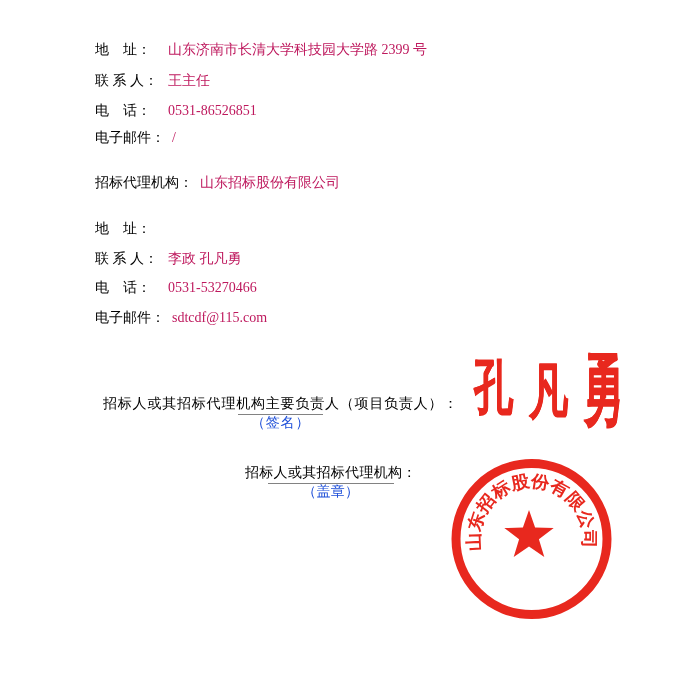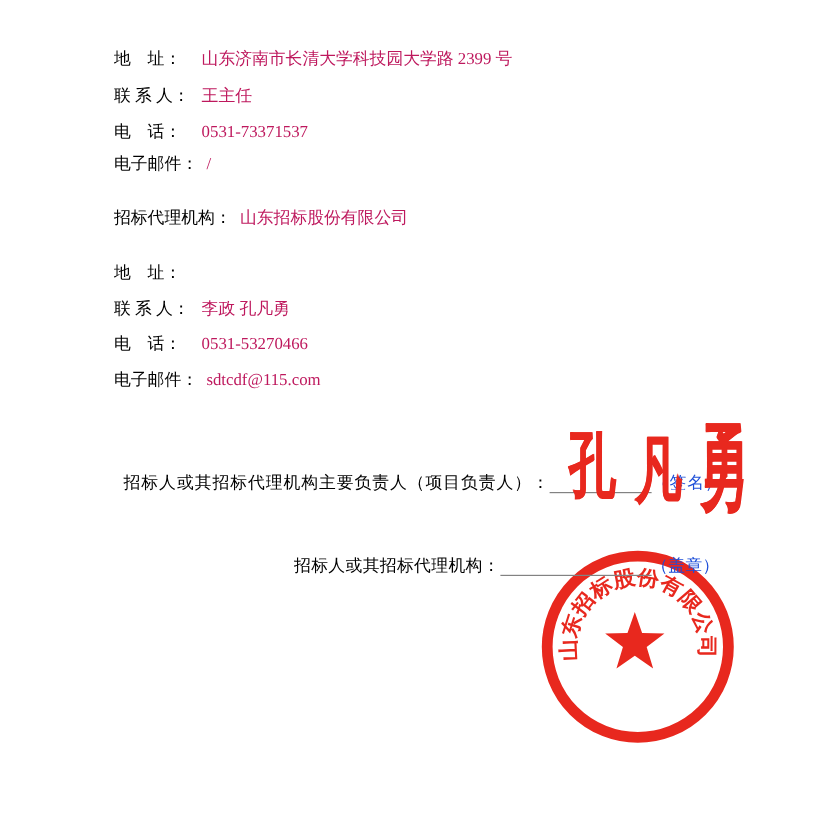--- a/index.html
+++ b/index.html
@@ -29,26 +29,27 @@
     white-space: pre;
   }
   .row .value {
     color: #be185d;
     margin-left: 7px;
     white-space: pre;
   }
   .sign-row {
     position: absolute;
     display: flex;
-    align-items: flex-end;
+    align-items: center;
     font-size: 14px;
     line-height: 1.1;
     color: #000000;
     white-space: pre;
     z-index: 3;
+    flex-direction: column;
   }
   #sig-row { left: 103px; top: 396px; letter-spacing: 0.8px; }
   #stamp-row { left: 245px; top: 465px; letter-spacing: 0.3px; }
   .blank-line {
     display: inline-block;
     border-bottom: 1px solid #828282;
     height: 3px;
   }
   #sig-blank { width: 85px; }
   #stamp-blank { width: 126px; }
@@ -98,21 +99,21 @@
   <div class="row" style="top:42px">
     <span class="label">地　址：</span>
     <span class="value">山东济南市长清大学科技园大学路 2399 号</span>
   </div>
   <div class="row" style="top:73px">
     <span class="label">联 系 人：</span>
     <span class="value">王主任</span>
   </div>
   <div class="row" style="top:103px">
     <span class="label">电　话：</span>
-    <span class="value">0531-73371537</span>
+    <span class="value">0531-86526851</span>
   </div>
   <div class="row" style="top:130px">
     <span class="label">电子邮件：</span>
     <span class="value">/</span>
   </div>
 
   <div class="row" style="top:175px">
     <span class="label">招标代理机构：</span>
     <span class="value">山东招标股份有限公司</span>
   </div>

